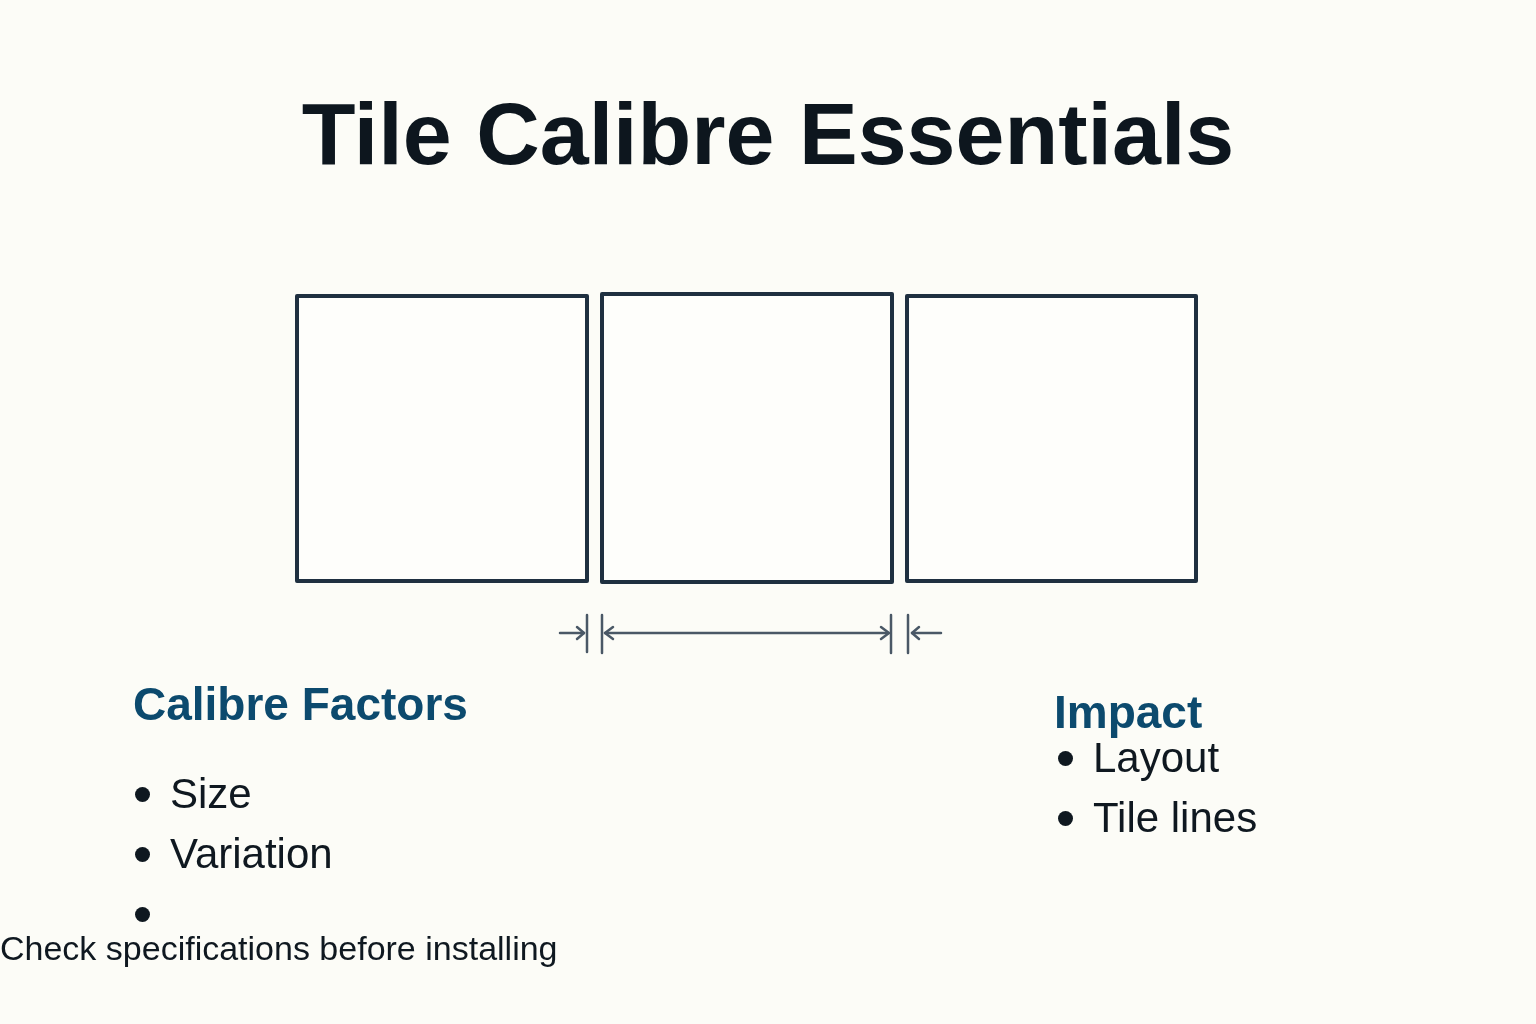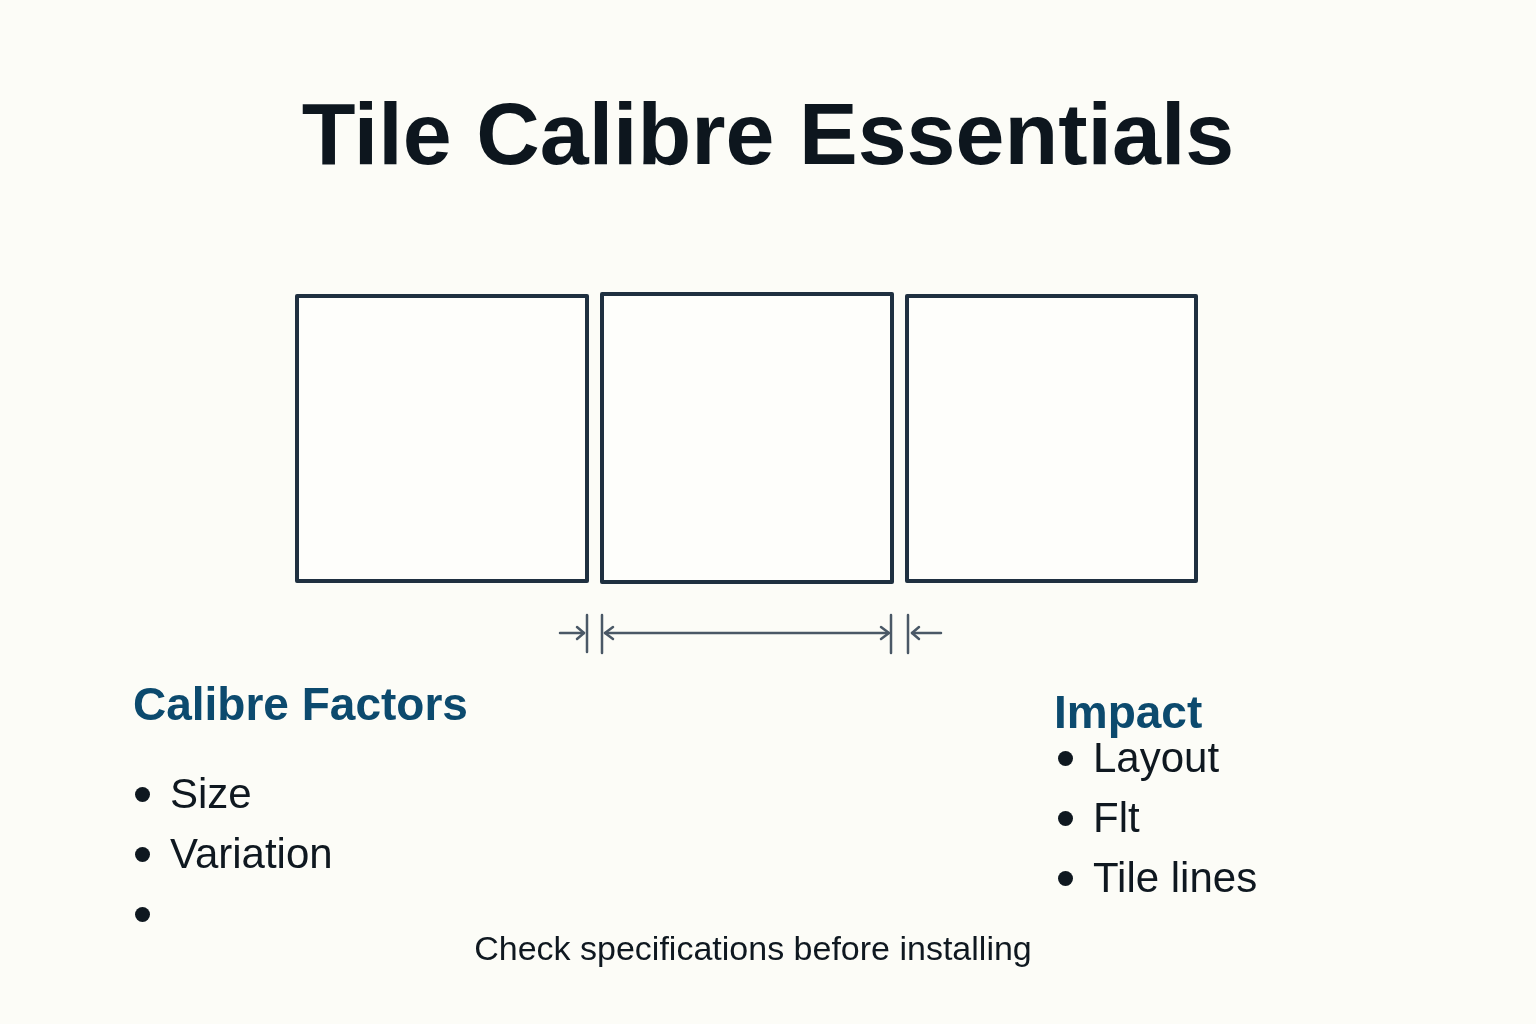--- a/index.html
+++ b/index.html
@@ -80,21 +80,20 @@
       width: 15px;
       height: 15px;
       border-radius: 50%;
       background: #0f1820;
     }
     .footer-note {
       position: absolute;
       left: 0;
       top: 926px;
       width: 1506px;
-      text-align: center;
       font-size: 34px;
       line-height: 44px;
       color: #0f1820;
     }
   </style>
 </head>
 <body>
 
 <div class="title">Tile Calibre Essentials</div>
 
@@ -137,21 +136,17 @@
 </ul>
 
 <div class="section-heading" id="heading-right">Impact</div>
 <ul class="bullet-list" id="list-right">
   <li class="bullet-item">
     <span class="bullet-dot"></span>
     <span>Layout</span>
   </li>
   <li class="bullet-item">
     <span class="bullet-dot"></span>
-    <span>Flt</span>
-  </li>
-  <li class="bullet-item">
-    <span class="bullet-dot"></span>
     <span>Tile lines</span>
   </li>
 </ul>
 
 <div class="footer-note">Check specifications before installing</div>
 
 </body></html>

